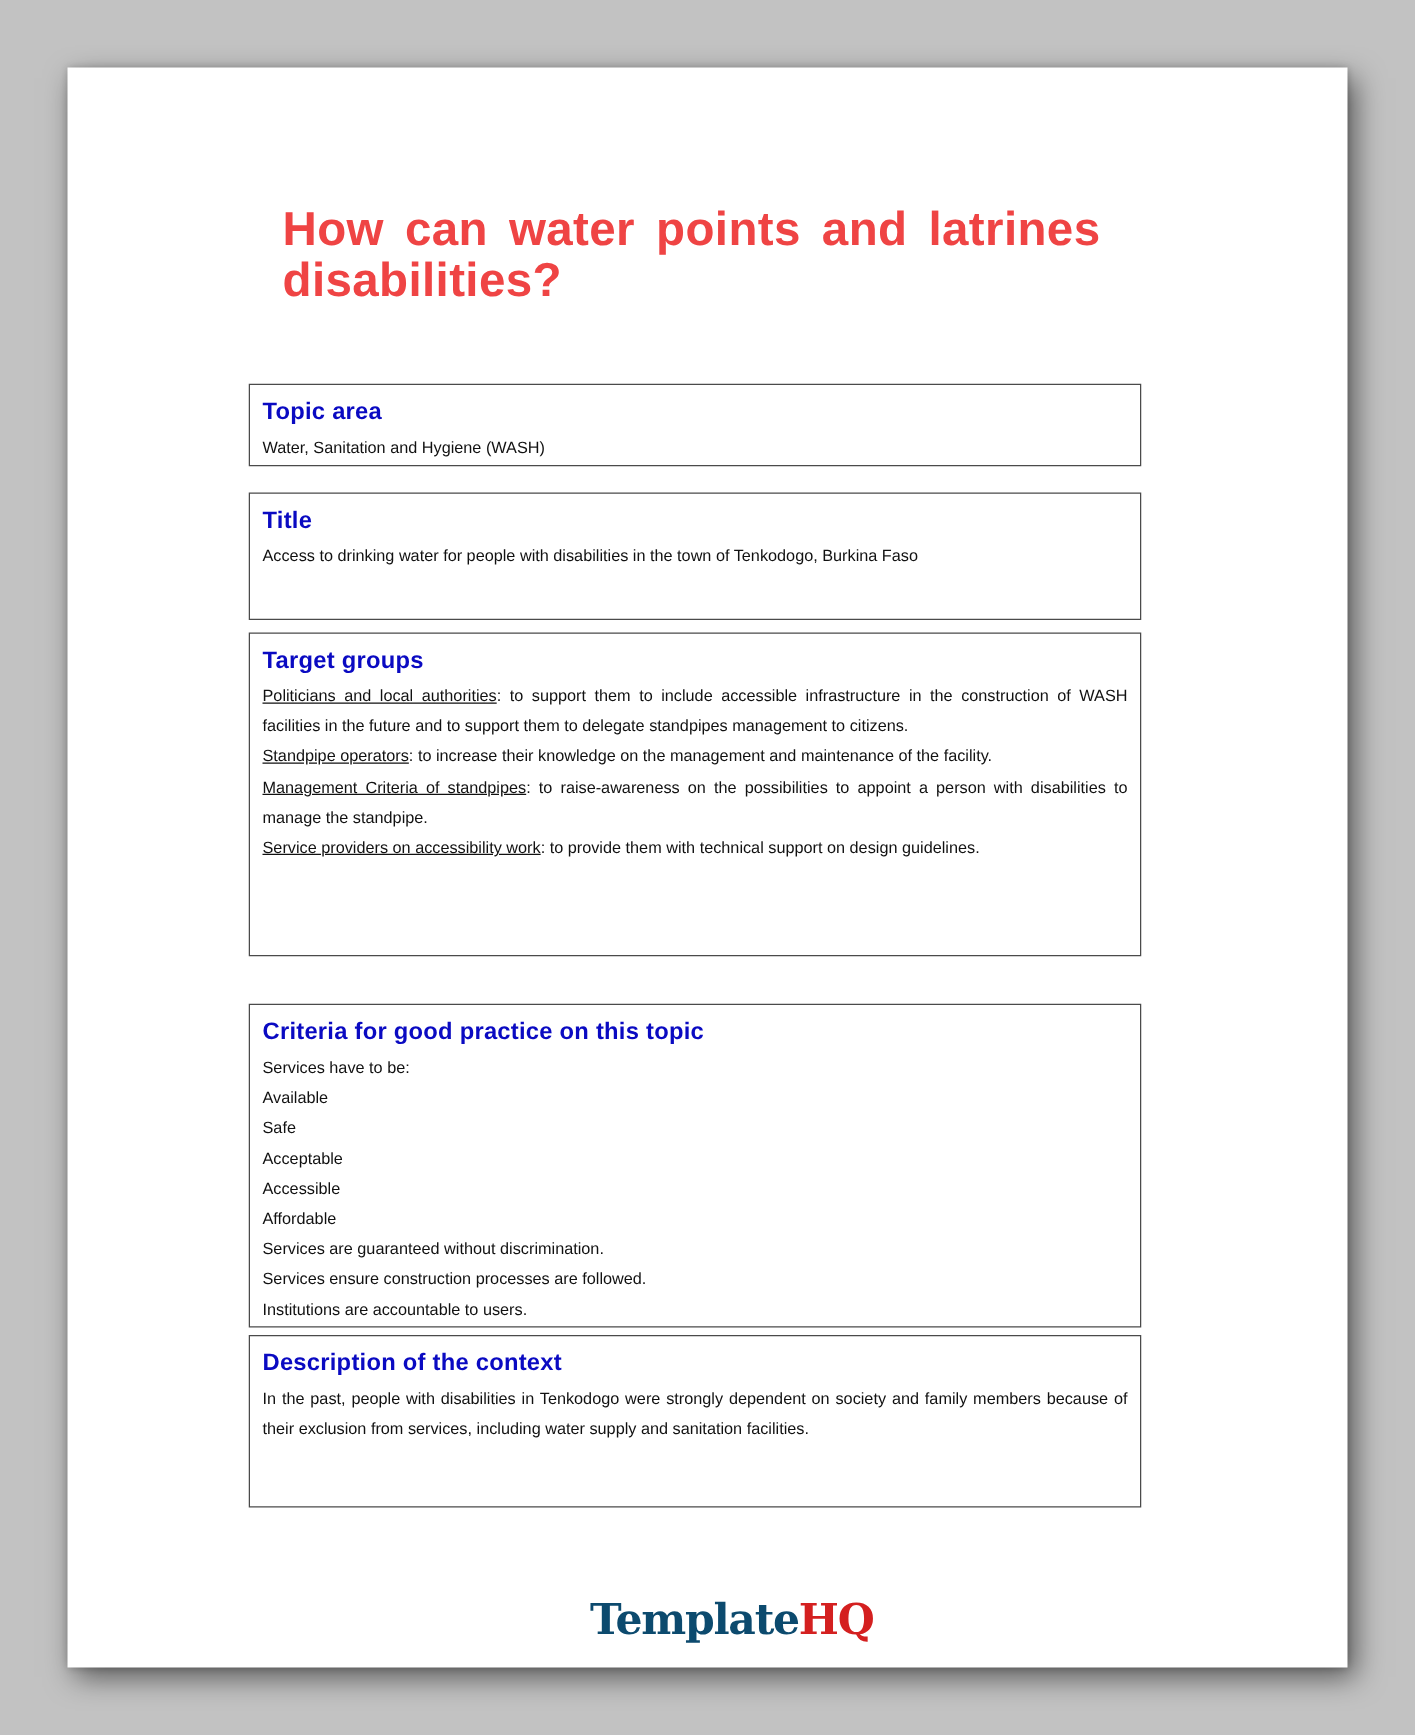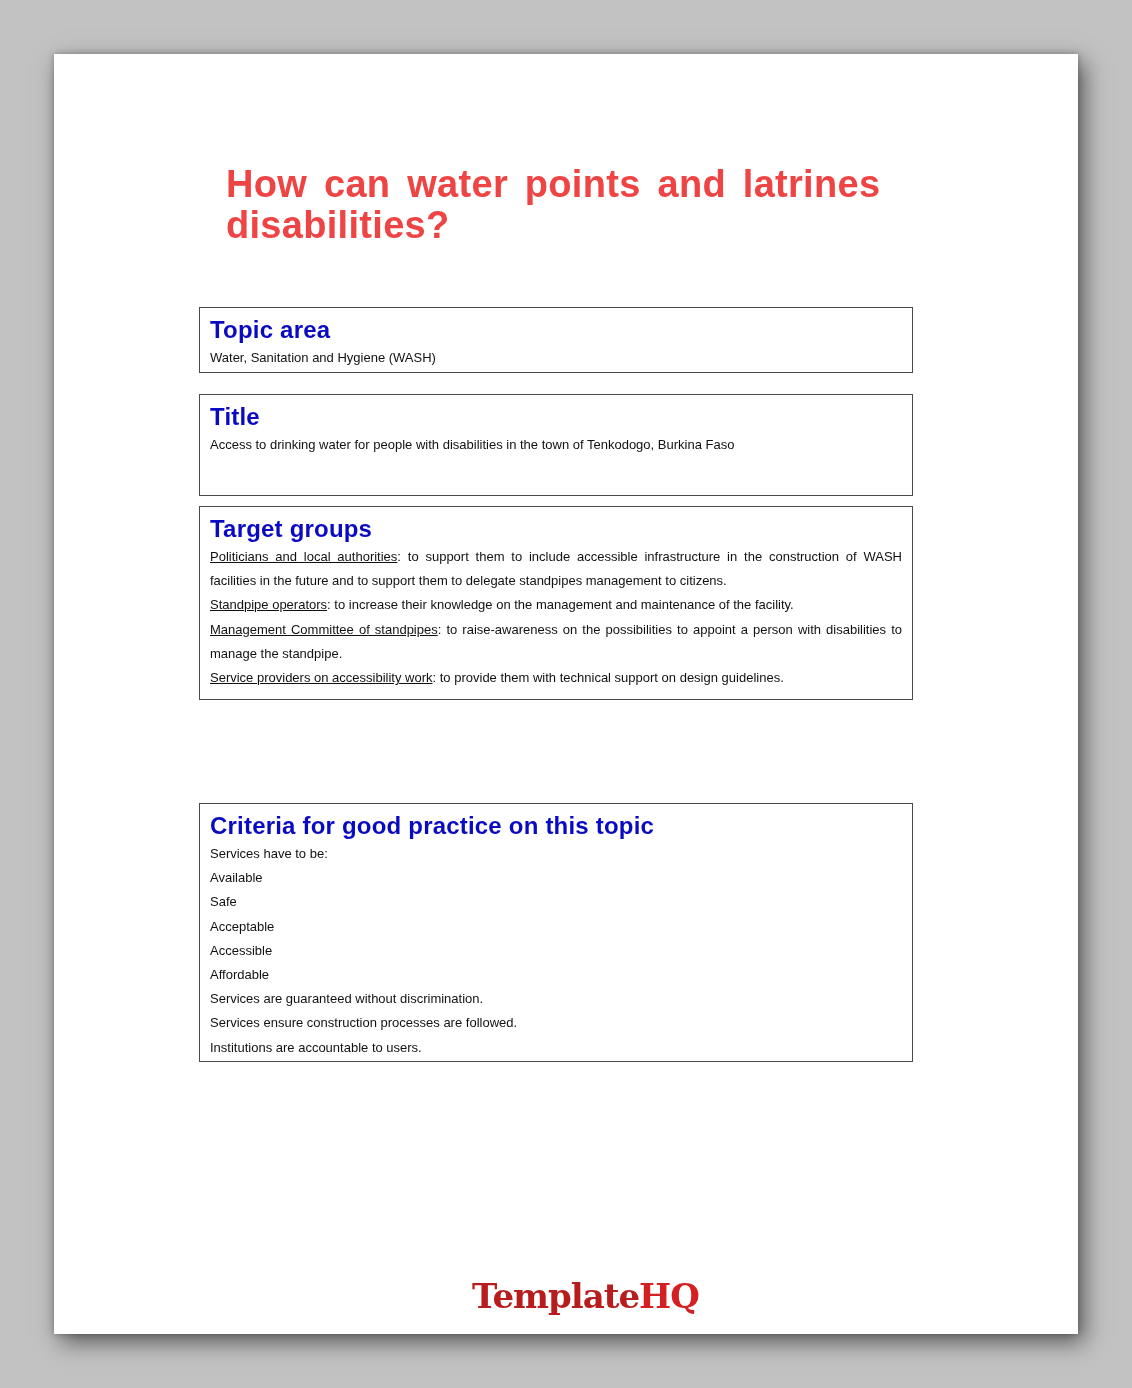--- a/index.html
+++ b/index.html
@@ -36,42 +36,42 @@
     left: 145px;
     width: 714px;
     border: 1.5px solid #4a4a4a;
     padding: 6px 10px 4px 10px;
     box-sizing: border-box;
     background: #fff;
   }
   .box h2 {
     margin: 0;
     color: #0a0ac2;
-    font-size: 24px;
+    font-size: 19px;
     line-height: 32px;
     font-weight: bold;
     letter-spacing: 0.2px;
   }
   .box p, .box .line {
     margin: 0;
     color: #111;
     font-size: 13px;
     line-height: 24.2px;
   }
   .just { text-align: justify; }
   .u { text-decoration: underline; }
   .logo {
     position: absolute;
     left: 418px; top: 1222px;
     font-family: "DejaVu Serif", serif;
     font-weight: bold;
     font-size: 34px;
     letter-spacing: -1px;
   }
-  .logo .a { color: #b91c1c; }
+  .logo .a { color: #0c4a6e; }
   .logo .b { color: #d42020; }
 </style>
 </head>
 <body>
 
 <div class="page">
 
   <div class="question">
     <span class="l1">How can water points and latrines</span>
     <span class="l3">disabilities?</span>
@@ -80,39 +80,43 @@
   <div class="box" style="top:253px; height:66px;">
     <h2>Topic area</h2>
     <p>Water, Sanitation and Hygiene (WASH)</p>
   </div>
 
   <div class="box" style="top:340px; height:102px;">
     <h2>Title</h2>
     <p>Access to drinking water for people with disabilities in the town of Tenkodogo, Burkina Faso</p>
   </div>
 
-  <div class="box" style="top:452px; height:194px;">
+  <div class="box" style="top:452px; height:259px;">
     <h2>Target groups</h2>
     <p class="just"><span class="u">Politicians and local authorities</span><span>: to support them to include accessible infrastructure in the construction of WASH facilities in the future and to support them to delegate standpipes management to citizens.</span></p>
     <p class="just"><span class="u">Standpipe operators</span><span>: to increase their knowledge on the management and maintenance of the facility.</span></p>
-    <p class="just"><span class="u">Management Committee of standpipes</span><span>: to raise-awareness on the possibilities to appoint a person with disabilities to manage the standpipe.</span></p>
+    <p class="just"><span class="u">Management Criteria of standpipes</span><span>: to raise-awareness on the possibilities to appoint a person with disabilities to manage the standpipe.</span></p>
     <p class="just"><span class="u">Service providers on accessibility work</span><span>: to provide them with technical support on design guidelines.</span></p>
   </div>
 
   <div class="box" style="top:733px; height:259px;margin-top:16px;">
     <h2>Criteria for good practice on this topic</h2>
     <div class="line">Services have to be:</div>
     <div class="line">Available</div>
     <div class="line">Safe</div>
     <div class="line">Acceptable</div>
     <div class="line">Accessible</div>
     <div class="line">Affordable</div>
     <div class="line">Services are guaranteed without discrimination.</div>
     <div class="line">Services ensure construction processes are followed.</div>
     <div class="line">Institutions are accountable to users.</div>
   </div>
 
+  <div class="box" style="top:1014px; height:138px;">
+    <h2>Description of the context</h2>
+    <p class="just">In the past, people with disabilities in Tenkodogo were strongly dependent on society and family members because of their exclusion from services, including water supply and sanitation facilities.</p>
+  </div>
 
   <div class="logo">
     <span class="a">Template</span><span class="b">HQ</span>
   </div>
 
 </div>
 
 </body></html>

